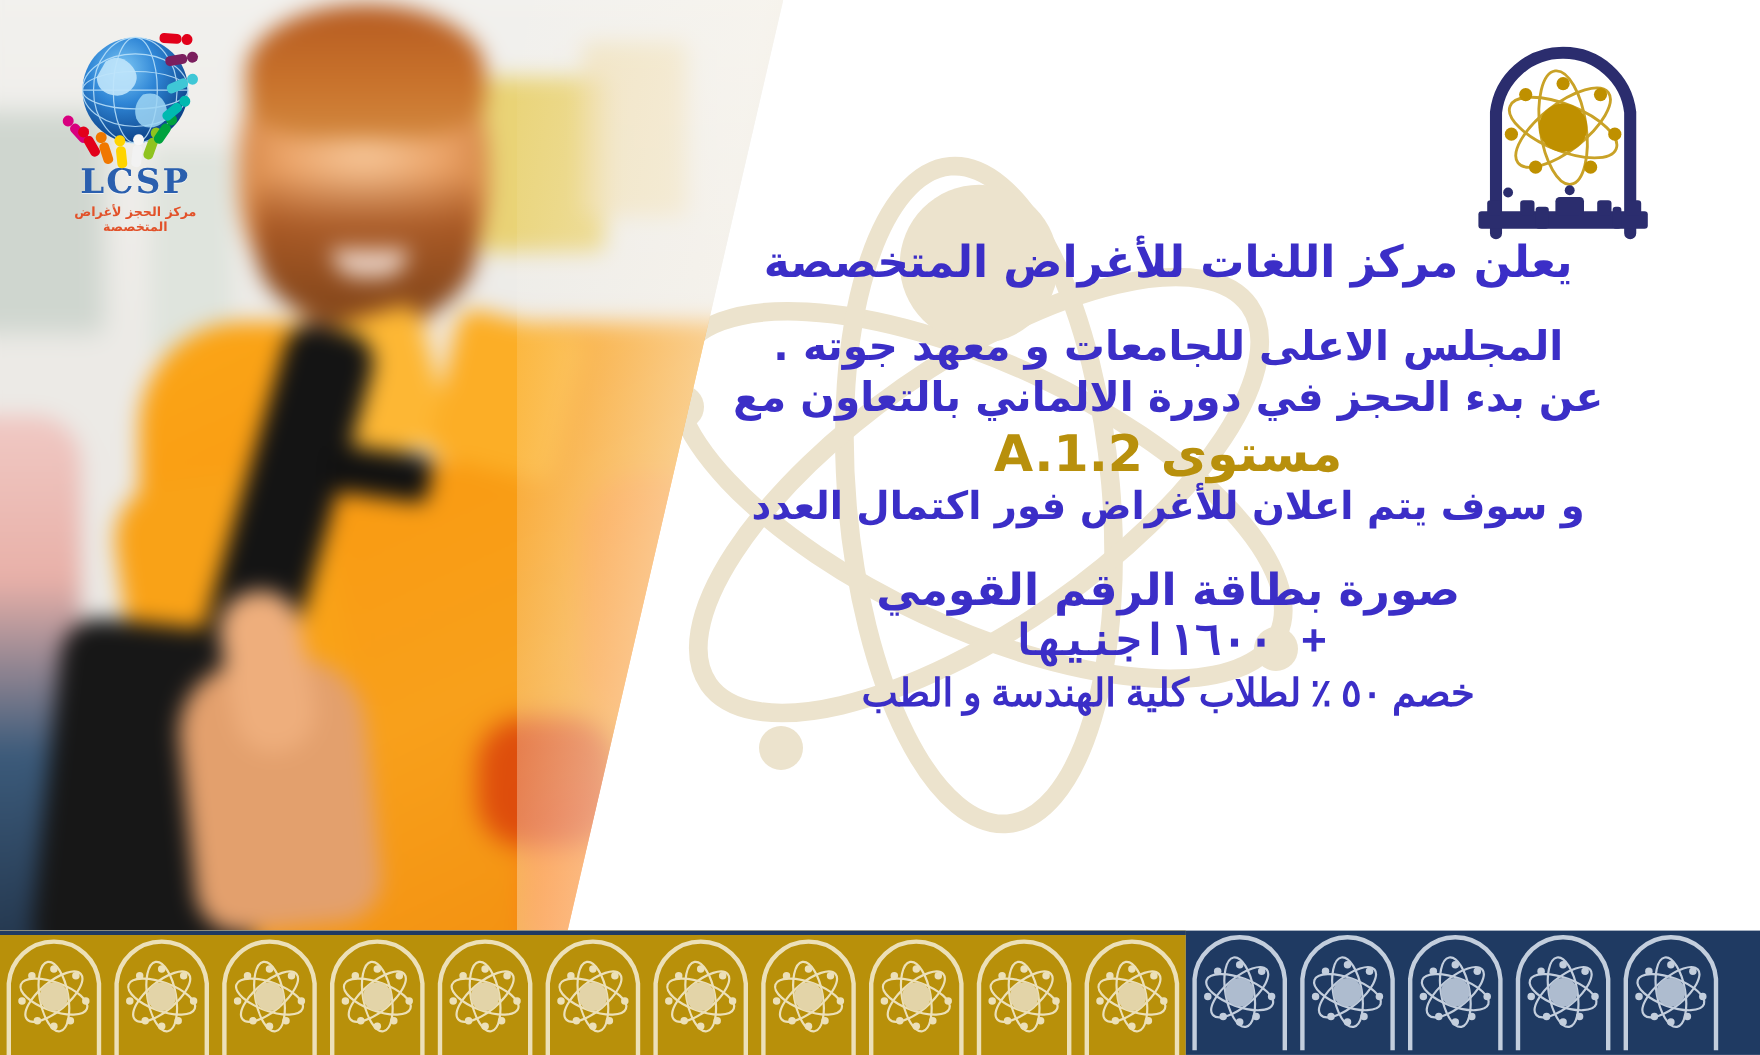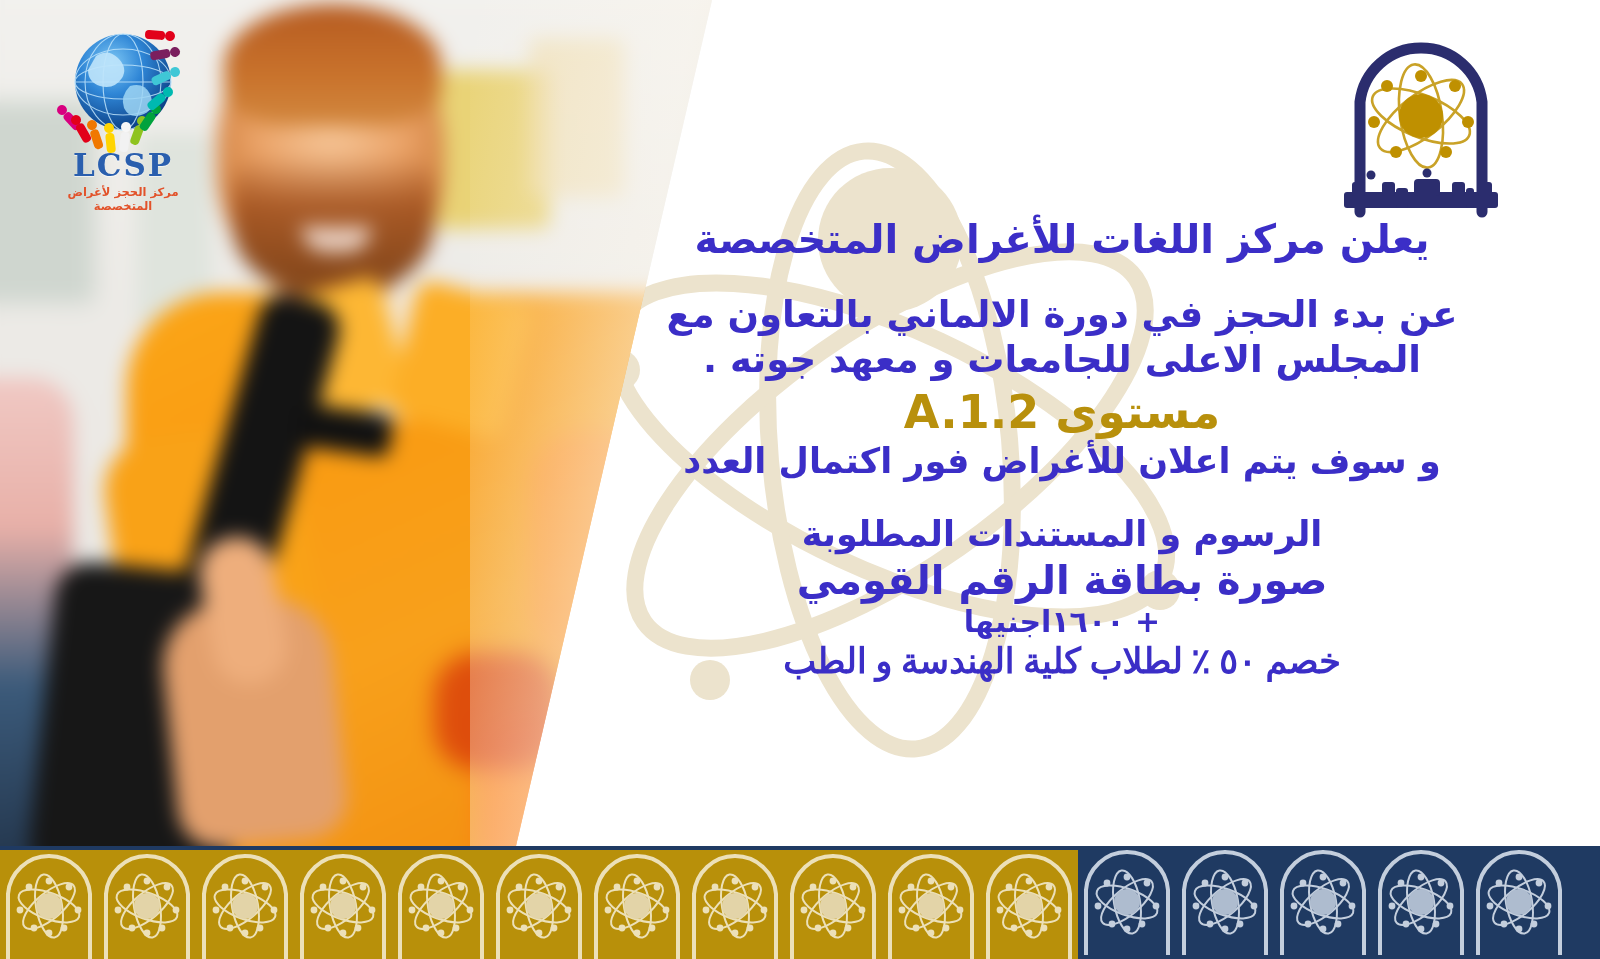--- a/index.html
+++ b/index.html
@@ -80,21 +80,21 @@
   .purple{color:#3b2ec7;}
   .gold{color:#b8900c;}
   #l-head{font-size:40px;margin-bottom:28px;margin-top:10px;}
   #l-p2a{font-size:37px;}
   #l-p2b{font-size:37px;margin-bottom:2px;}
   #l-level{font-size:46px;}
   #l-hours{font-size:33px;margin-bottom:26px;}
   #l-dates{font-size:35px;margin-bottom:30px;}
   #l-fees{font-size:35px;}
   #l-doc{font-size:40px;}
-  #l-price{font-size:30px;}
+  #l-price{font-size:40px;font-family:Liberation Mono, monospace;}
   #l-disc{font-size:35px;font-family:Liberation Serif, serif;}
 
   
   #band{position:absolute;left:0;bottom:0;width:1600px;height:113px;display:flex;z-index:7;}
   #band-gold{width:1078px;height:113px;background:#b8900a;position:relative;overflow:hidden;display:flex;
      border-top:4px solid #1f3a62;}
   #band-navy{width:522px;height:113px;background:#1f3a62;position:relative;overflow:hidden;display:flex;}
   .band-cell{width:98px;height:109px;flex:0 0 98px;position:relative;}
 </style>
 </head>
@@ -257,25 +257,24 @@
         <circle cx="41" cy="133" r="4.5"></circle>
         <circle cx="97" cy="131" r="4.5"></circle>
         <rect x="66" y="146" width="12" height="20" rx="3"></rect>
         <rect x="136" y="146" width="8" height="20" rx="3"></rect>
       </g>
     </svg>
   </div>
 
   <div id="content">
     <div class="line purple" id="l-head">يعلن مركز اللغات للأغراض المتخصصة</div>
+    <div class="line purple" id="l-p2b">المجلس الاعلى للجامعات و معهد جوته .</div>
     <div class="line purple" id="l-p2a">عن بدء الحجز في دورة الالماني بالتعاون مع</div>
-    <div class="line purple" id="l-p2b">المجلس الاعلى للجامعات و معهد جوته .</div>
     <div class="line gold" id="l-level">مستوى A.1.2</div>
     <div class="line purple" id="l-dates">و سوف يتم اعلان للأغراض فور اكتمال العدد</div>
-    <div class="line purple" id="l-fees">الرسوم و المستندات المطلوبة</div>
     <div class="line purple" id="l-doc">صورة بطاقة الرقم القومي</div>
     <div class="line purple" id="l-price">+ ١٦٠٠اجنيها</div>
     <div class="line purple" id="l-disc">خصم ٥٠ ٪ لطلاب كلية الهندسة و الطب</div>
   </div>
 
   <div id="band">
     <div id="band-gold">
         <div class="band-cell"><svg viewBox="0 0 98 109" width="98" height="109">
             <path d="M8 109 L8 44 A41 41 0 0 1 49 6 A41 41 0 0 1 90 44 L90 109" fill="none" stroke="#ece0b8" stroke-width="4"></path>
             <g fill="none" stroke="#ece0b8" stroke-width="2">

